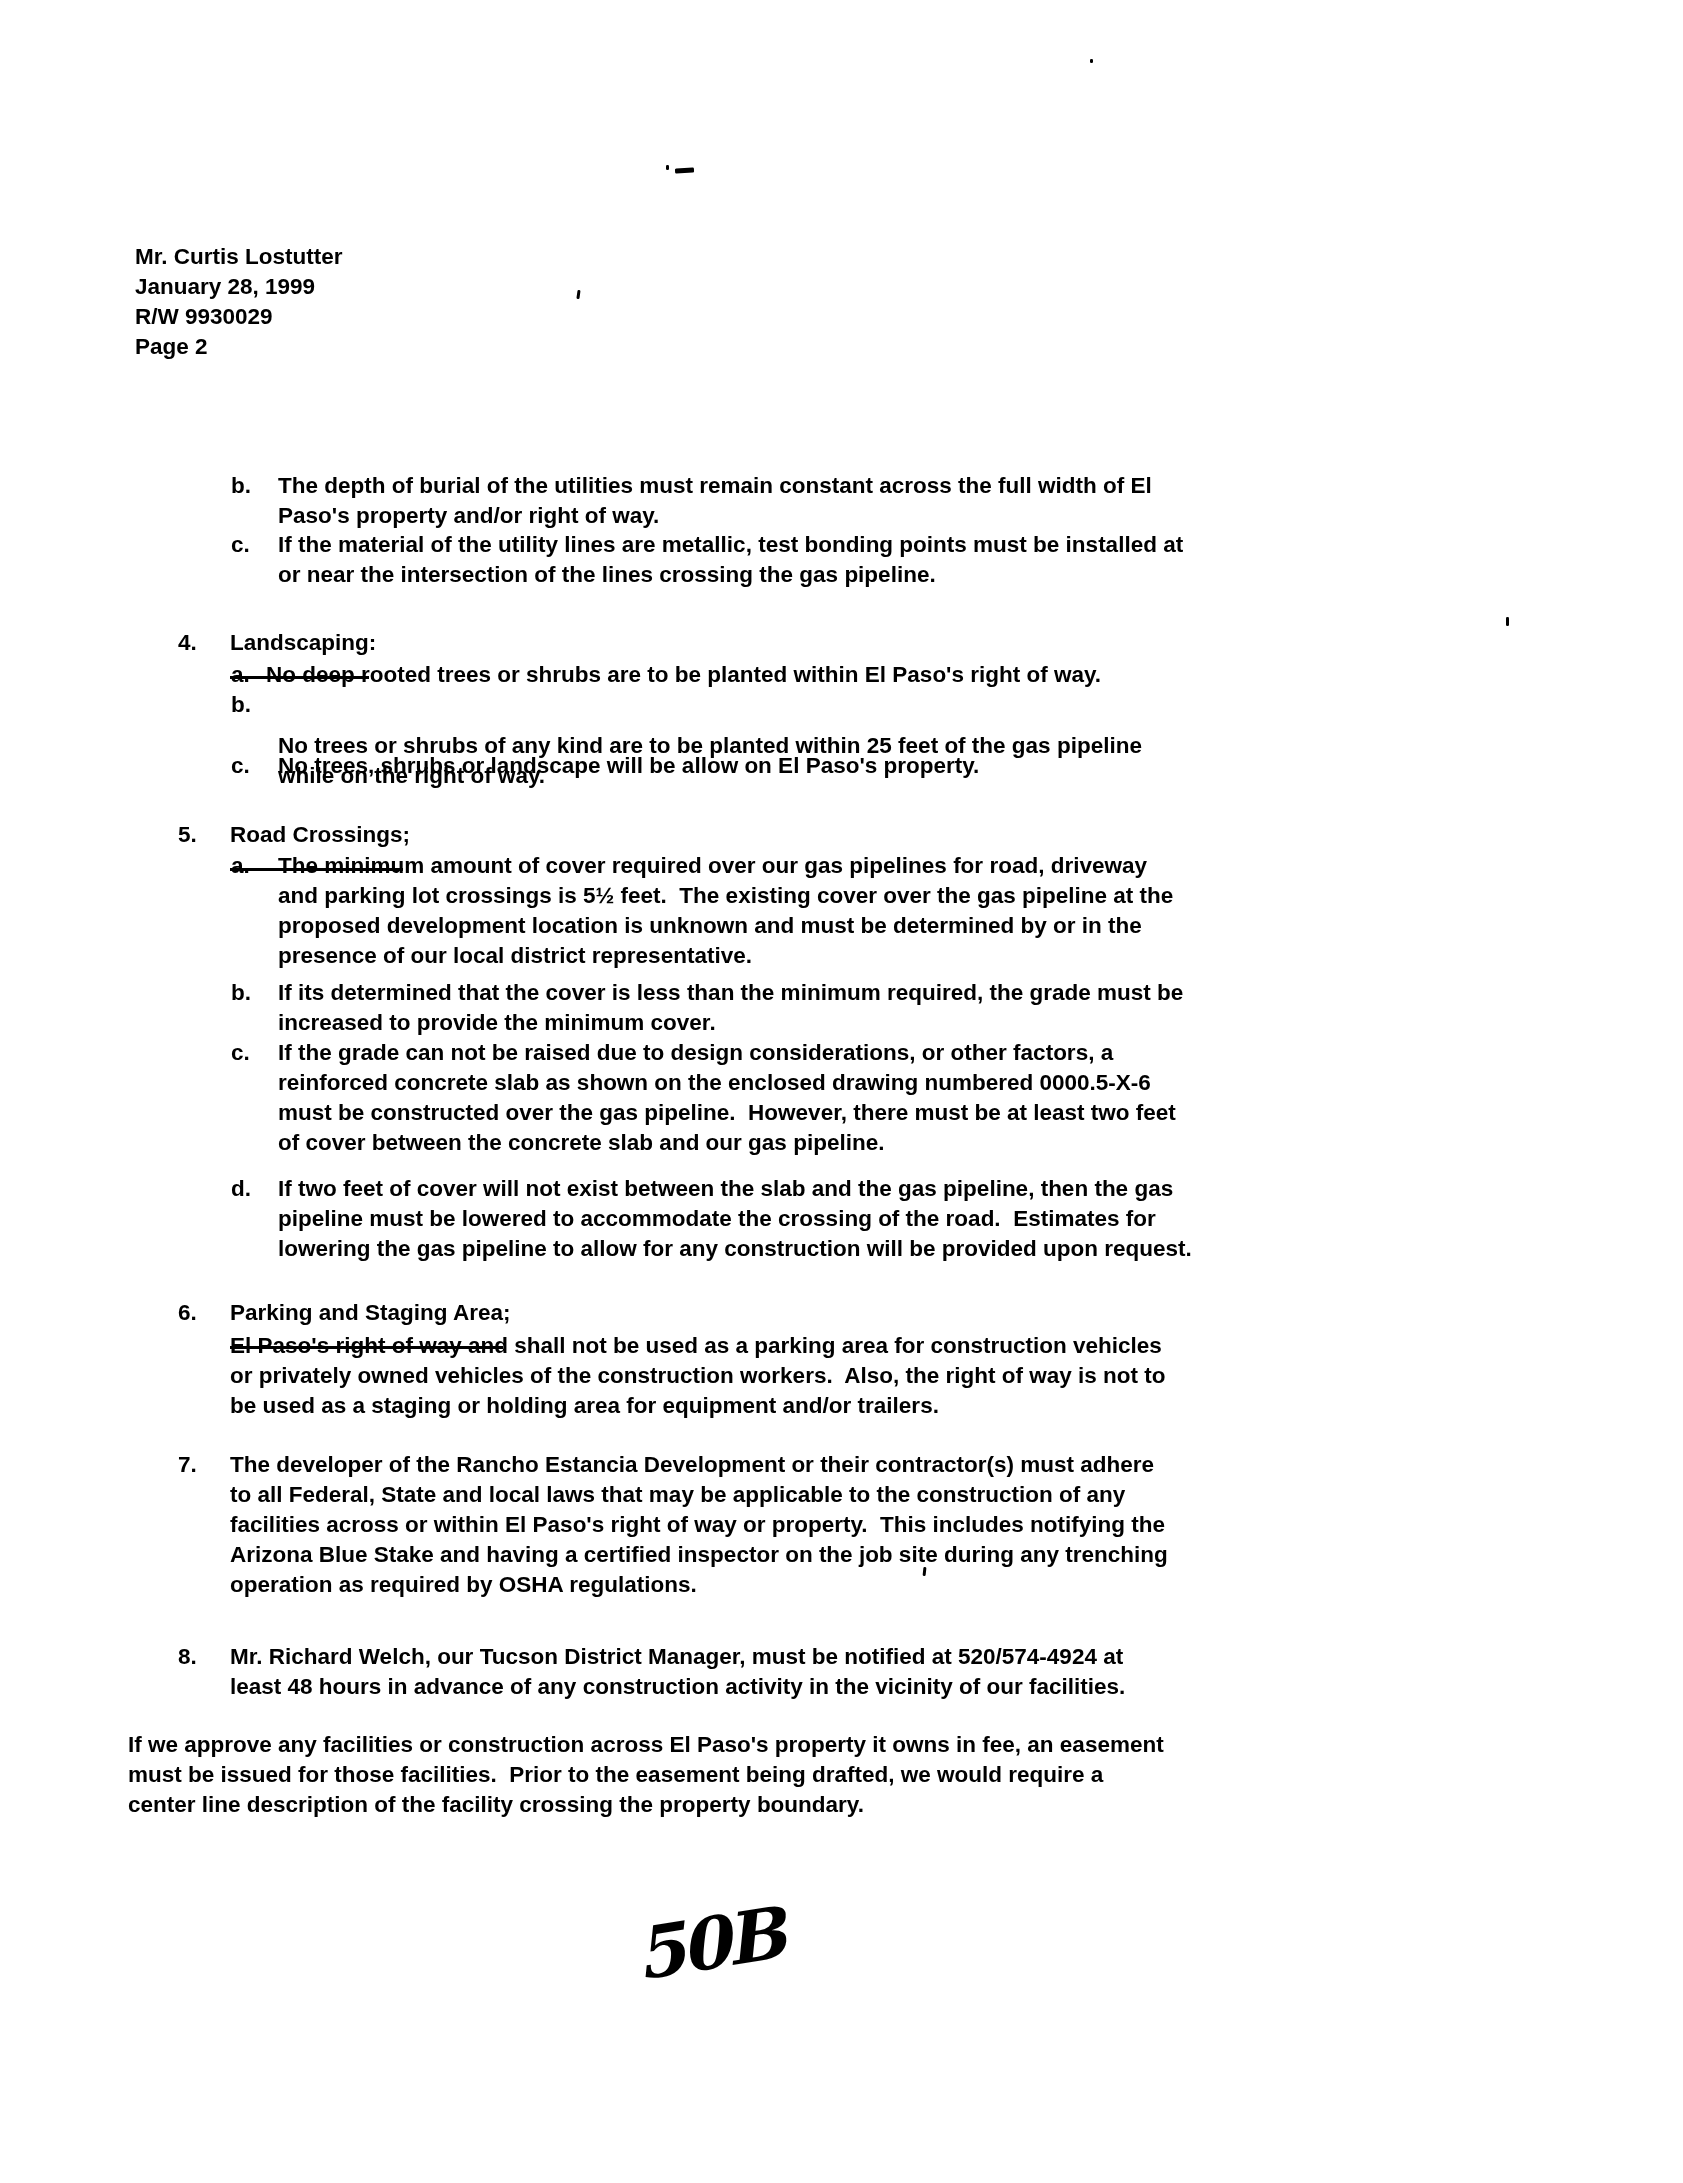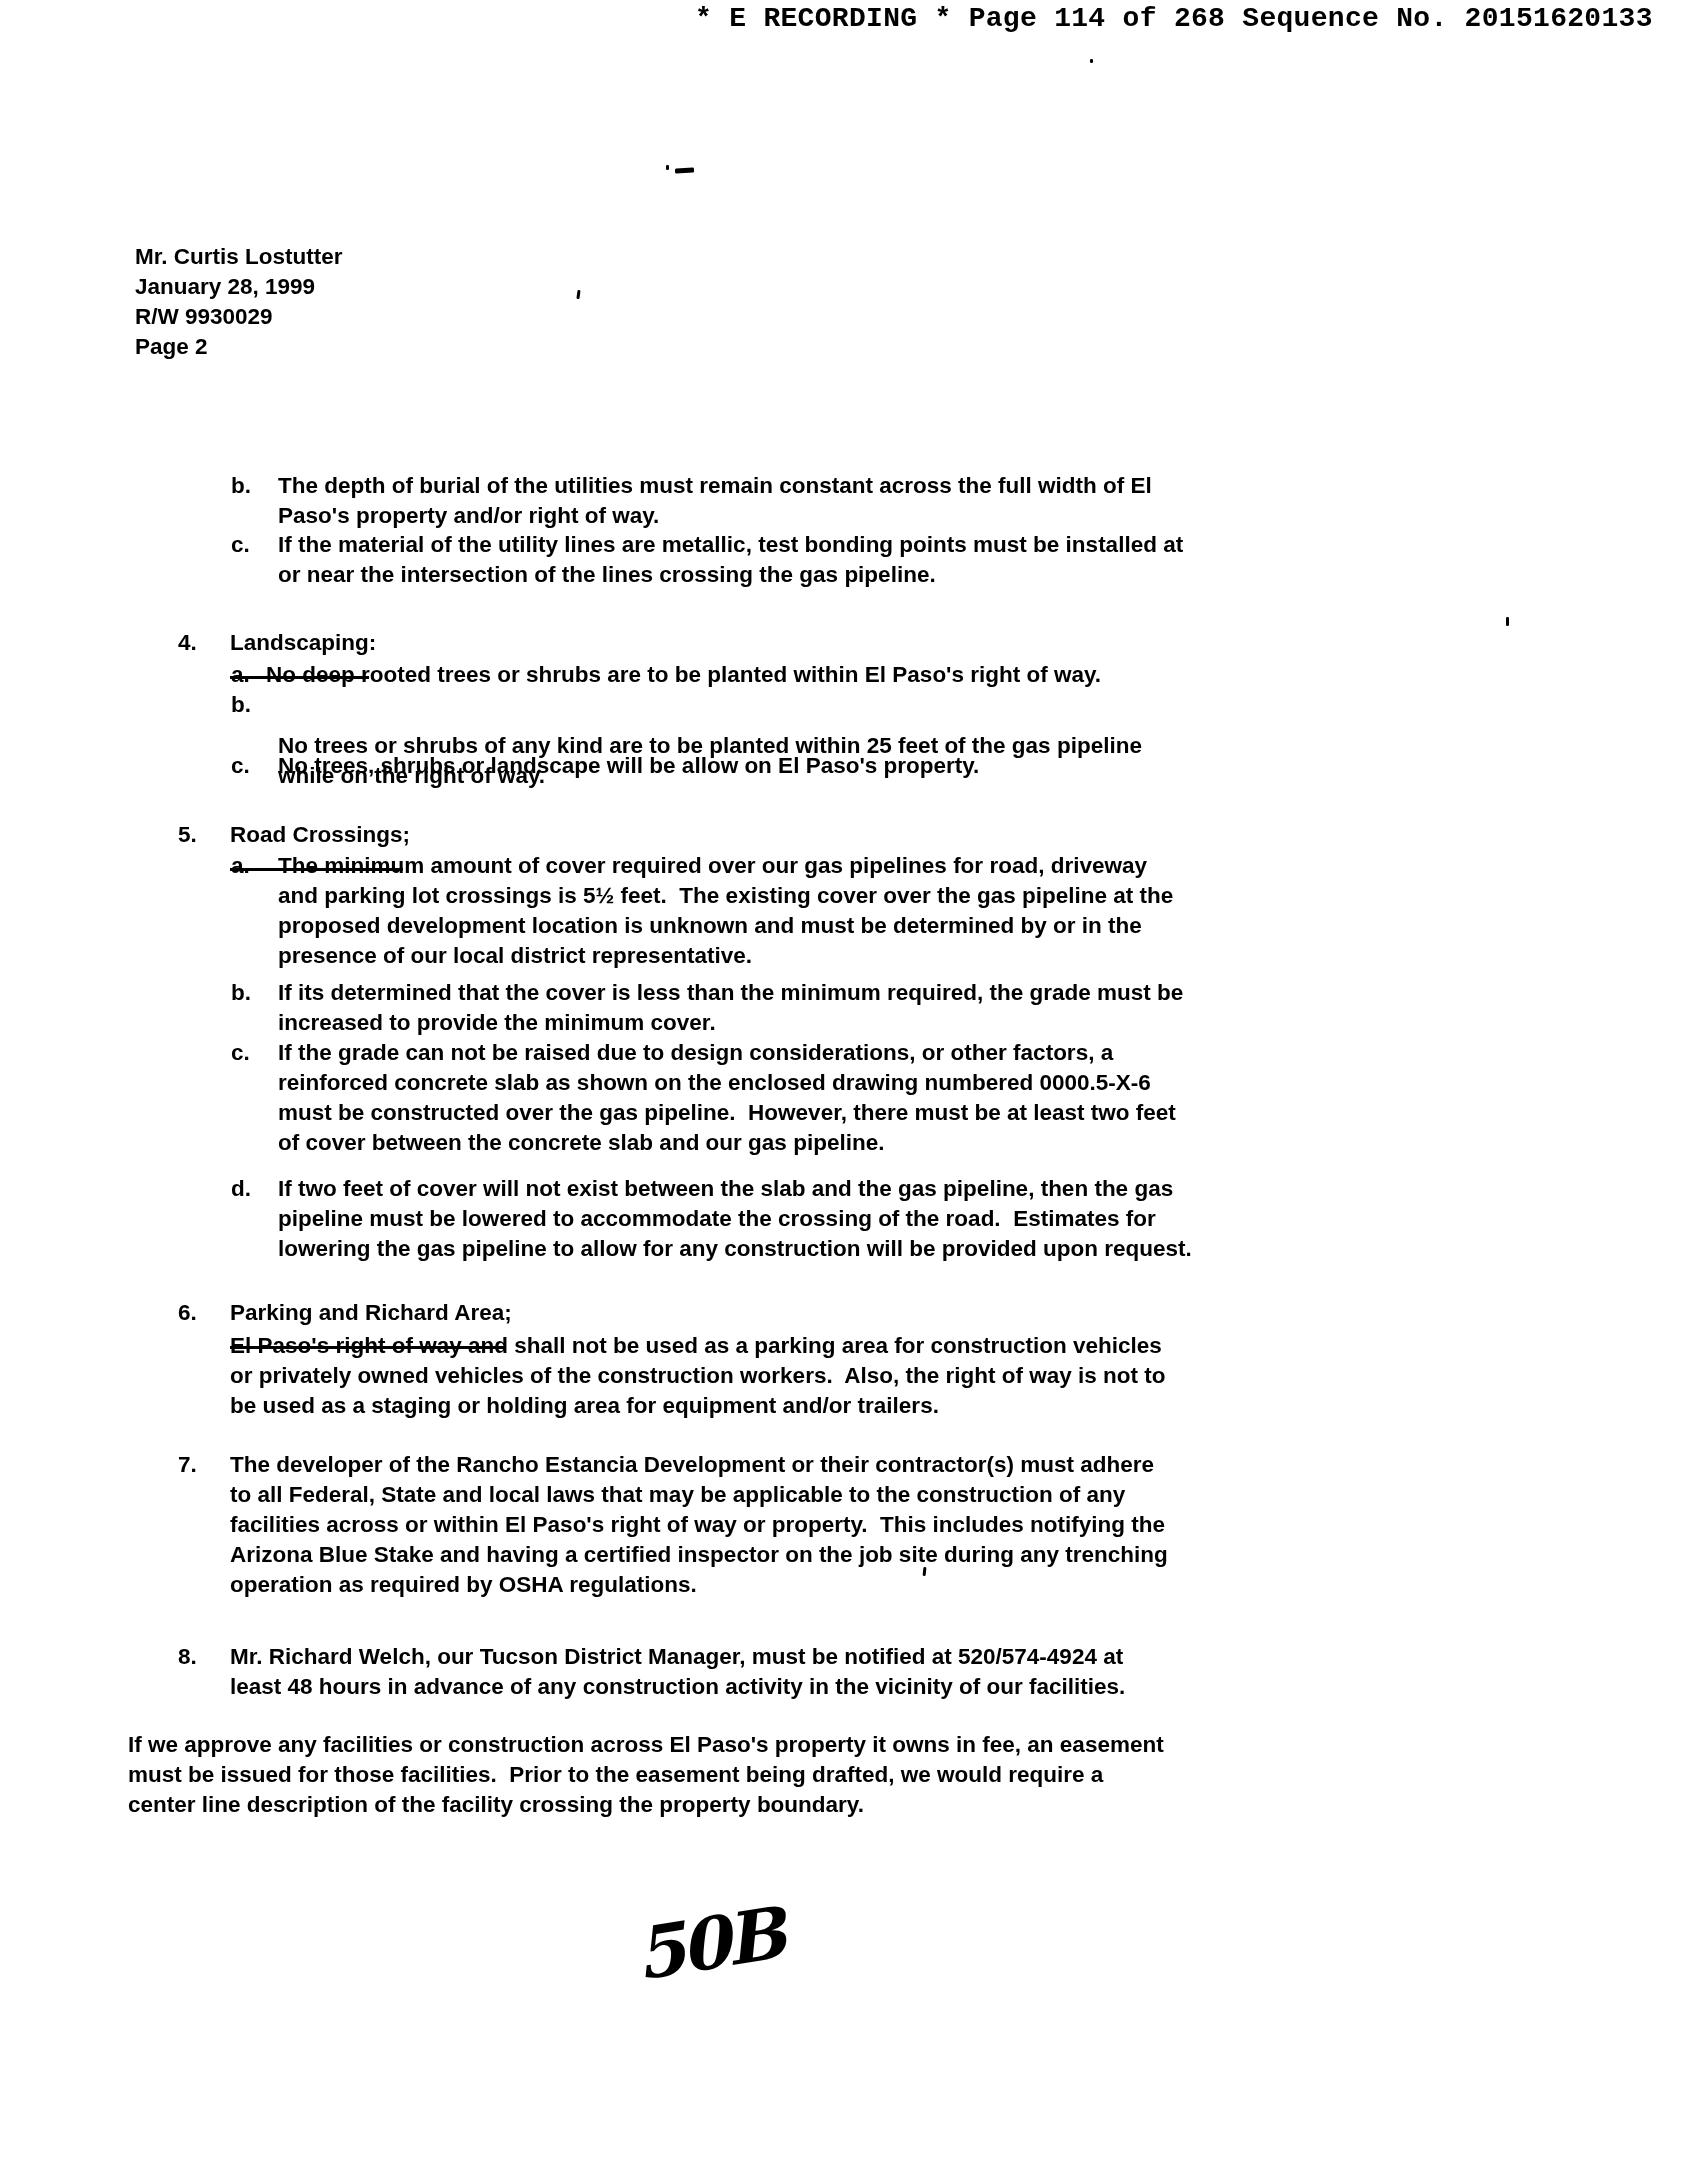--- a/index.html
+++ b/index.html
@@ -58,21 +58,20 @@
     transform:rotate(-9deg) skewX(-4deg);
     transform-origin:left bottom;
   }
   .artifact{position:absolute;background:#000;border-radius:1.3px;}
 </style>
 </head>
 <body>
 
 <div class="page">
 
-  <div class="header-line">* E RECORDING * Page 114 of 268 Sequence No. 20151620133</div>
 
   <div class="address">Mr. Curtis Lostutter
 January 28, 1999
 R/W 9930029
 Page 2</div>
 
   <div id="content" class="abs" style="left:0;top:0;width:100%;height:100%;">
       <div class="marker" style="left: 231px; top: 471px;">b.</div>
       <div class="txt" style="left: 278px; top: 471px;">The depth of burial of the utilities must remain constant across the full width of El
 Paso's property and/or right of way.</div>
@@ -101,21 +100,21 @@
       <div class="marker" style="left: 231px; top: 1038px;">c.</div>
       <div class="txt" style="left: 278px; top: 1038px;">If the grade can not be raised due to design considerations, or other factors, a
 reinforced concrete slab as shown on the enclosed drawing numbered 0000.5-X-6
 must be constructed over the gas pipeline.  However, there must be at least two feet
 of cover between the concrete slab and our gas pipeline.</div>
       <div class="marker" style="left: 231px; top: 1174px;">d.</div>
       <div class="txt" style="left: 278px; top: 1174px;">If two feet of cover will not exist between the slab and the gas pipeline, then the gas
 pipeline must be lowered to accommodate the crossing of the road.  Estimates for
 lowering the gas pipeline to allow for any construction will be provided upon request.</div>
       <div class="marker" style="left: 178px; top: 1298px;">6.</div>
-      <div class="txt" style="left: 230px; top: 1298px;"><span class="sec-heading-text">Parking and Richard Area</span><span>;</span></div>
+      <div class="txt" style="left: 230px; top: 1298px;"><span class="sec-heading-text">Parking and Staging Area</span><span>;</span></div>
       <div class="txt" style="left: 230px; top: 1331px;">El Paso's right of way and shall not be used as a parking area for construction vehicles
 or privately owned vehicles of the construction workers.  Also, the right of way is not to
 be used as a staging or holding area for equipment and/or trailers.</div>
       <div class="marker" style="left: 178px; top: 1450px;">7.</div>
       <div class="txt" style="left: 230px; top: 1450px;">The developer of the Rancho Estancia Development or their contractor(s) must adhere
 to all Federal, State and local laws that may be applicable to the construction of any
 facilities across or within El Paso's right of way or property.  This includes notifying the
 Arizona Blue Stake and having a certified inspector on the job site during any trenching
 operation as required by OSHA regulations.</div>
       <div class="marker" style="left: 178px; top: 1642px;">8.</div>

